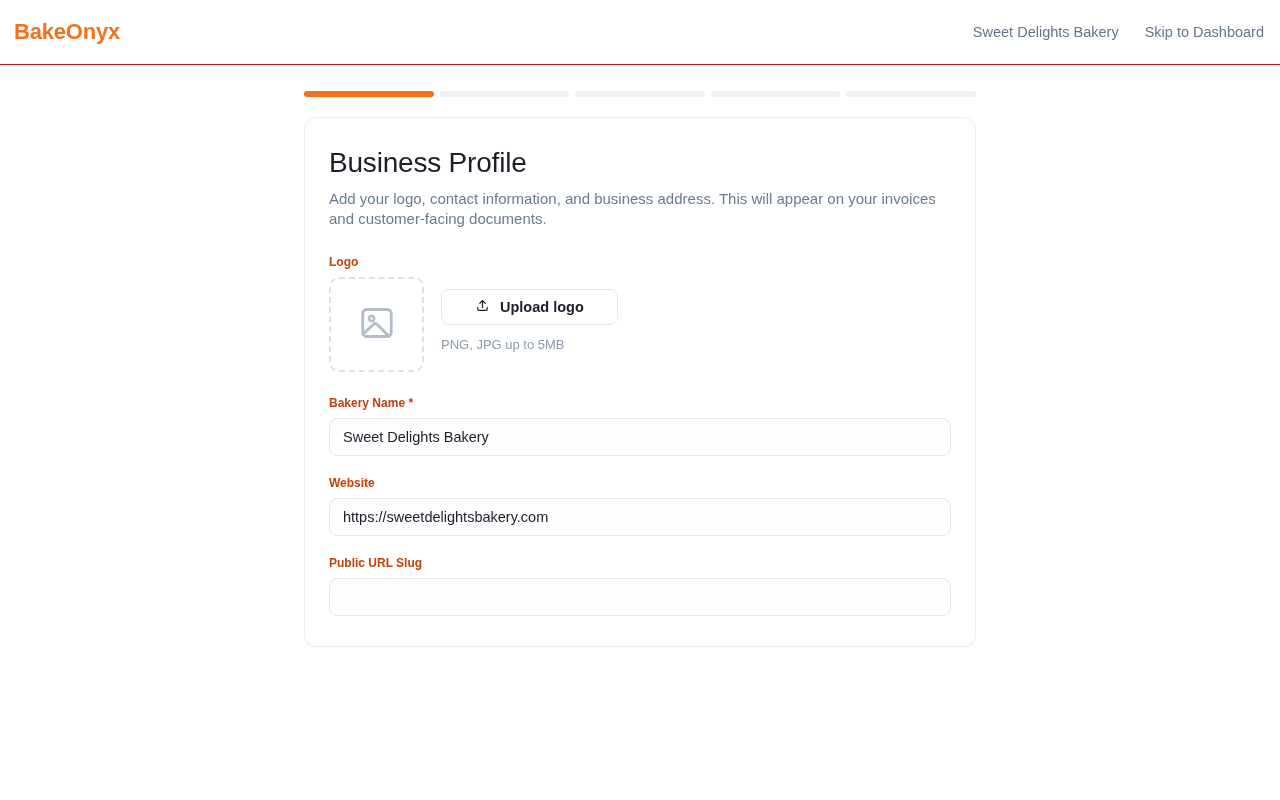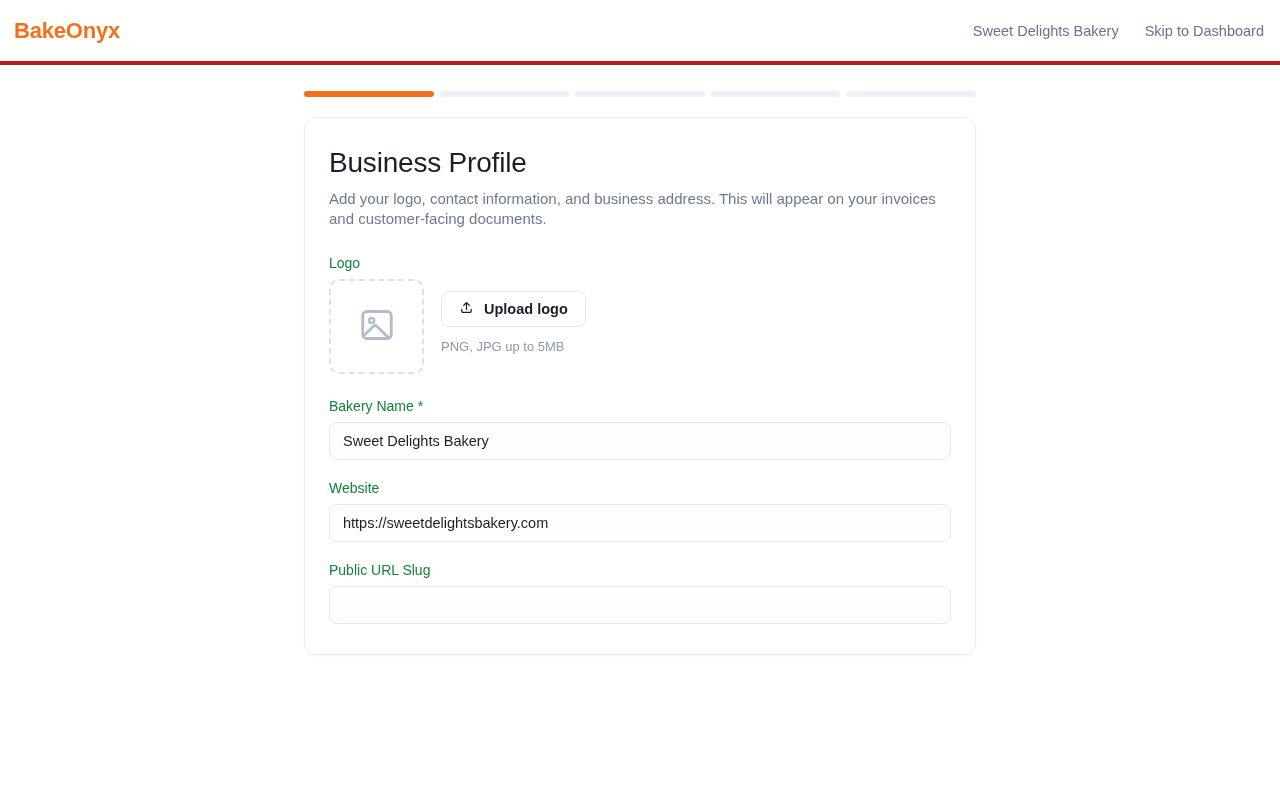--- a/index.html
+++ b/index.html
@@ -11,21 +11,21 @@
     overflow: hidden;
     background: #ffffff;
     font-family: "Liberation Sans", sans-serif;
     -webkit-font-smoothing: antialiased;
   }
 
   
   .header {
     height: 65px;
     width: 100%;
-    border-bottom: 4px solid #b91c1c;
+    border-bottom: 1px solid #b91c1c;
     display: flex;
     align-items: center;
     justify-content: space-between;
     padding: 0 16px 0 14px;
     background: #ffffff;
   }
   .brand {
     font-size: 22px;
     font-weight: bold;
     color: #f2711c;
@@ -110,23 +110,23 @@
     font-size: 15px;
     line-height: 20px;
     color: #6b7a90;
     margin: 0 0 26px 0;
     max-width: 625px;
   }
 
   
   .field-label {
     display: block;
-    font-size: 14px;
-    font-weight: normal;
-    color: #15803d;
+    font-size: 12px;
+    font-weight: bold;
+    color: #c2410c;
     margin-bottom: 8px;
   }
   .text-input {
     width: 100%;
     height: 38px;
     border: 1px solid #e4e9f0;
     border-radius: 8px;
     background: #fdfdfe;
     padding: 0 13px;
     font-family: "Liberation Sans", sans-serif;
@@ -160,21 +160,21 @@
     align-items: center;
     justify-content: center;
     flex: none;
   }
   .upload-col { padding-top: 12px; }
   .upload-btn {
     display: inline-flex;
     align-items: center;
     gap: 10px;
     height: 36px;
-    padding: 0 17px;
+    padding: 0 33px;
     background: #ffffff;
     border: 1px solid #e4e9f0;
     border-radius: 8px;
     font-family: "Liberation Sans", sans-serif;
     font-size: 14.5px;
     font-weight: bold;
     color: #1b1e2b;
     cursor: pointer;
     text-align: right;
   }

